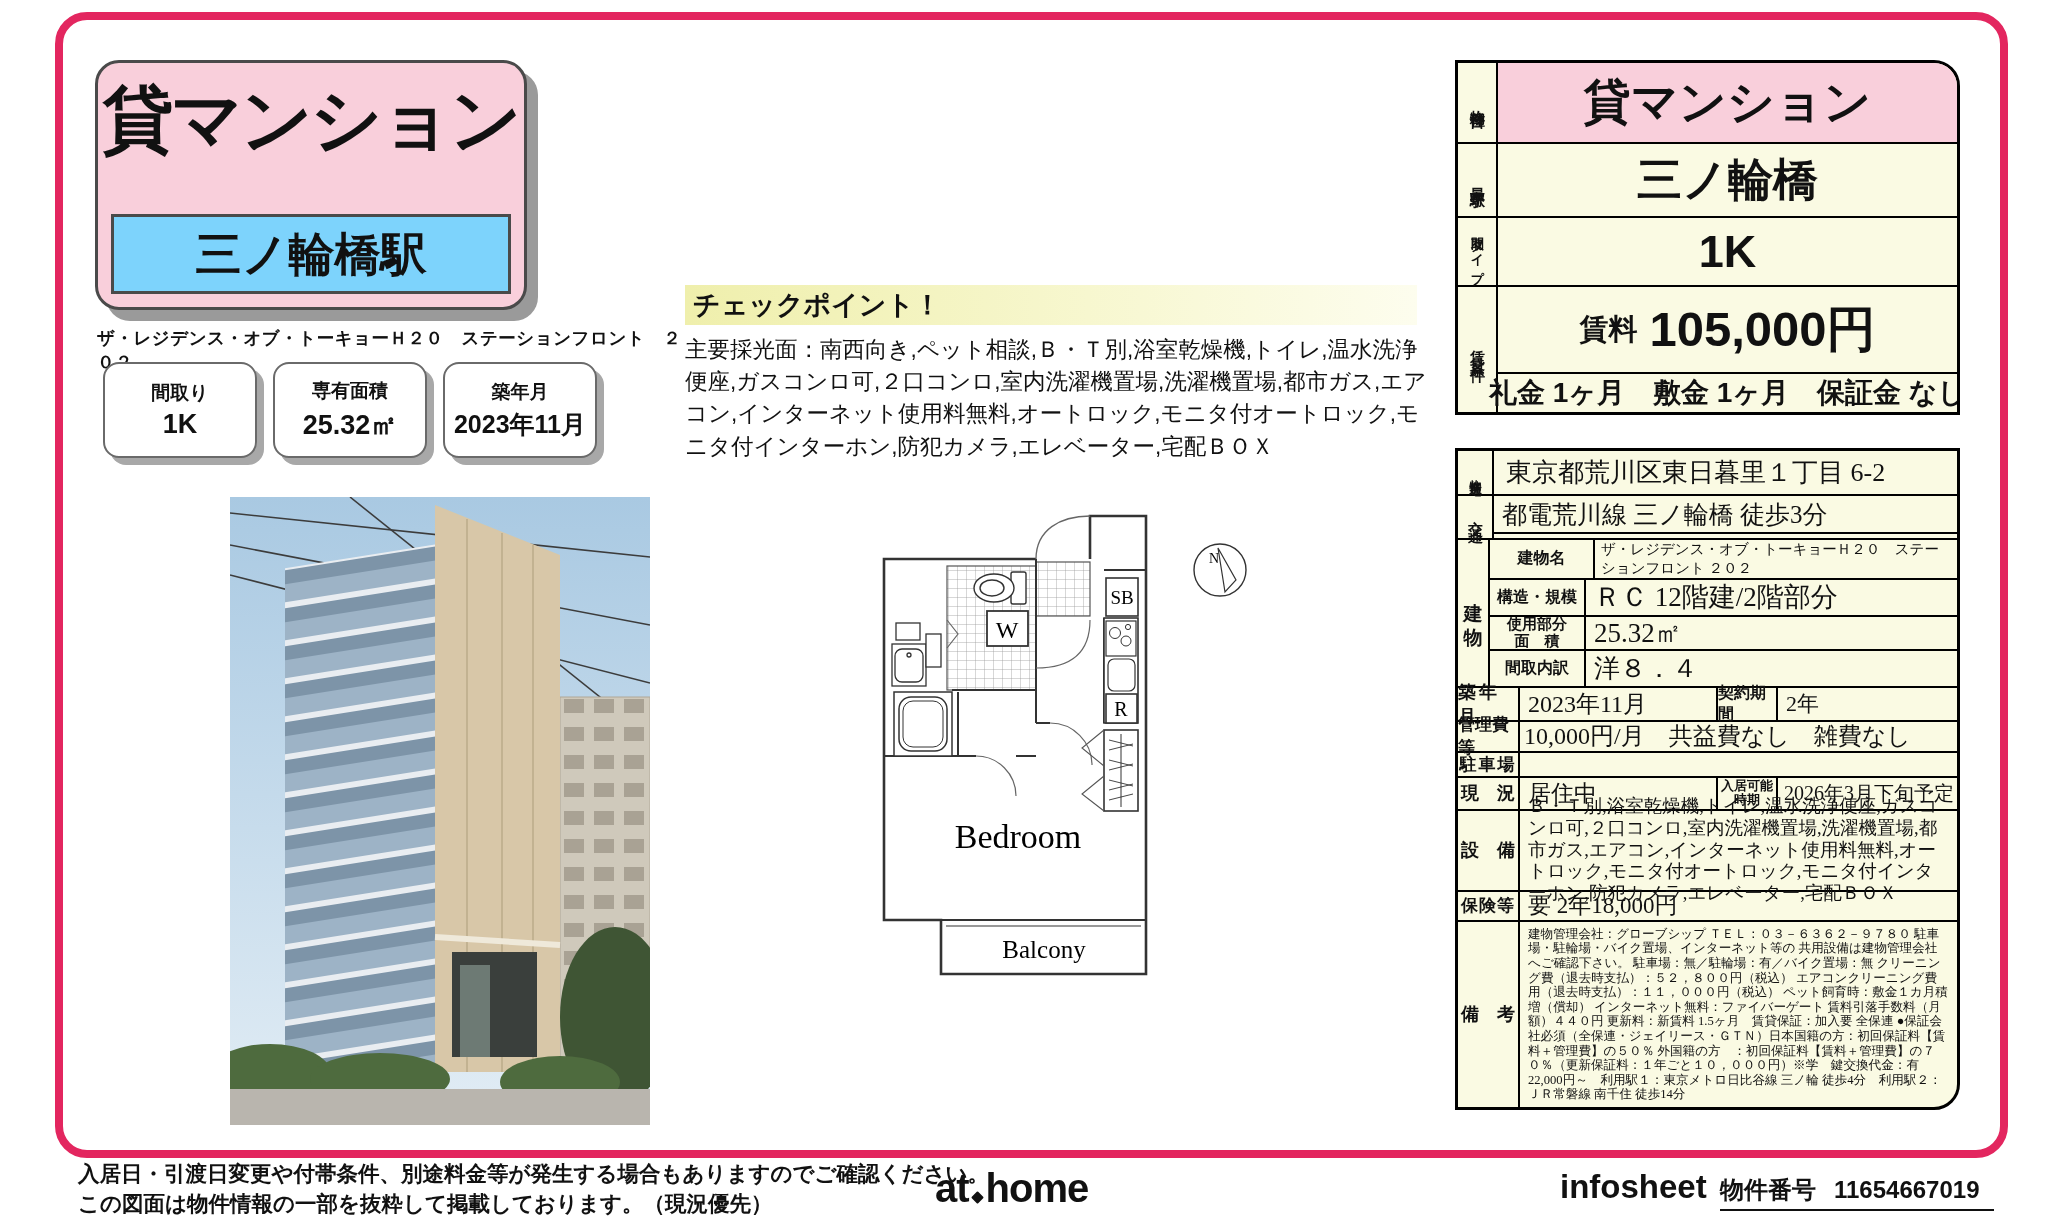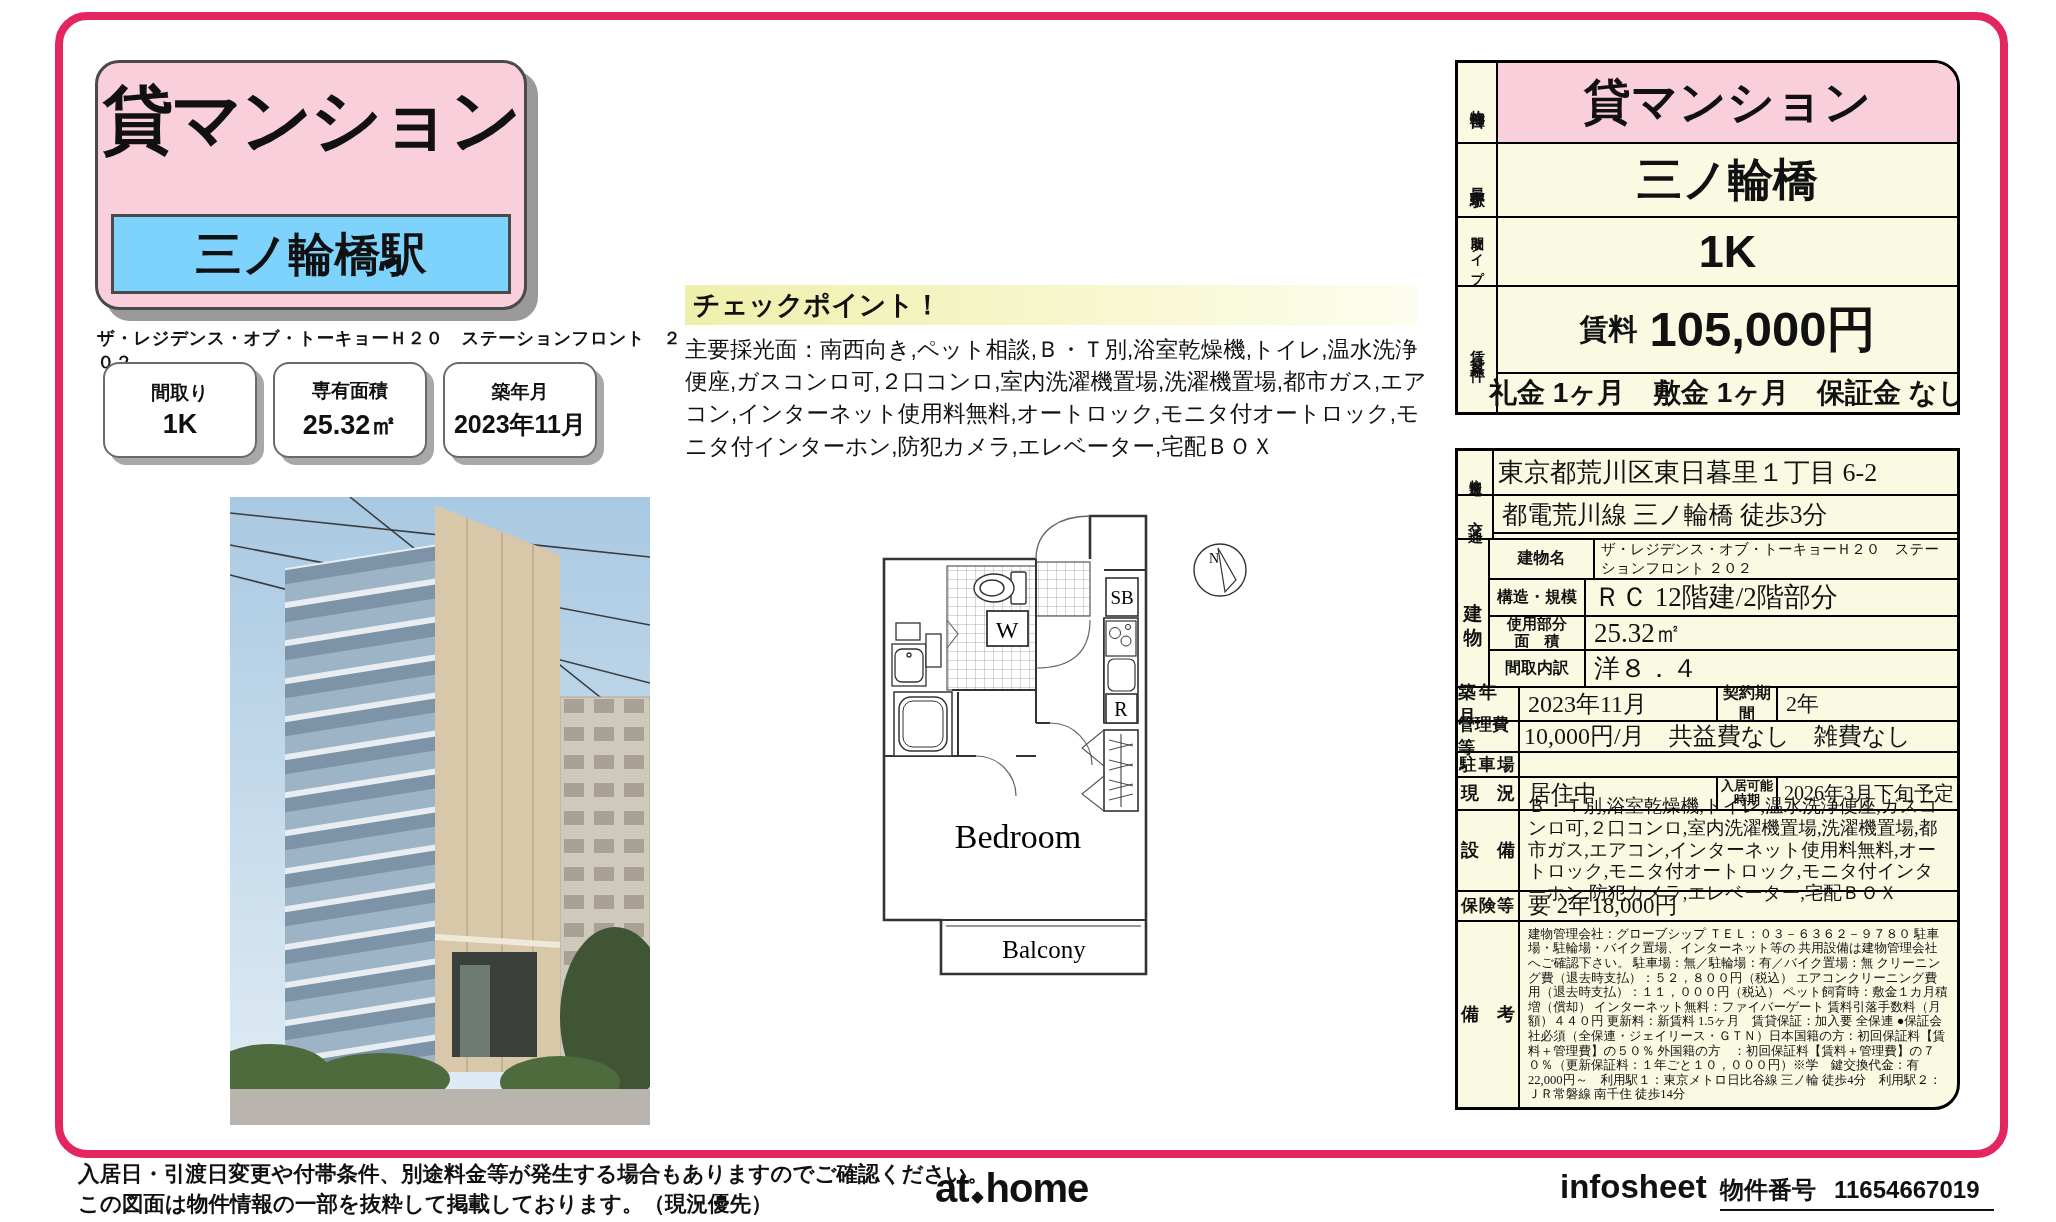--- a/index.html
+++ b/index.html
@@ -48,21 +48,21 @@
   .row { display:flex; border-bottom:2px solid #000; }
   .row:last-child { border-bottom:none; }
   .vlab { writing-mode:vertical-rl; text-orientation:upright; font-weight:700;
     display:flex; align-items:center; justify-content:center; border-right:2px solid #000;
     flex:0 0 auto; text-align:center; }
   .hlab { font-weight:700; display:flex; align-items:center; justify-content:center;
     border-right:2px solid #000; flex:0 0 auto; }
   .val { display:flex; align-items:center; flex:1 1 auto; min-width:0; }
   .center { justify-content:center; }
   .stack { display:flex; flex-direction:column; flex:1 1 auto; min-width:0; }
-  .sub { border-left:none; border-right:2px solid #000; border-left:0;text-align:center; }
+  .sub { border-left:none; border-right:2px solid #000; border-left:0; }
 
   .pink-cell { background:#f9cfdb; }
 
   
   .foot-l { position:absolute; left:78px; top:1160px; font-size:21.5px; font-weight:700; line-height:1.38; }
   .logo { position:absolute; left:935px; top:1166px; font-size:40px; font-weight:800;
     letter-spacing:-1px; display:flex; align-items:flex-end; gap:4px; }
   .logo-dot { width:9px; height:9px; background:#111; border-radius:1px; margin-bottom:9px;
     transform:rotate(45deg); }
   .infosheet { position:absolute; left:1560px; top:1168px; font-size:33px; font-weight:800; }
@@ -258,21 +258,21 @@
           <span style="font-size:49px;font-weight:800">105,000円</span>
         </div>
         <div class="val center" style="flex:1;font-size:28px;font-weight:700;white-space:nowrap">礼金 1ヶ月　敷金 1ヶ月　保証金 なし</div>
       </div>
     </div>
   </div>
 
   <div class="tbl t2">
     <div class="row" style="height:70px">
       <div class="vlab" style="width:36px;font-size:12px;letter-spacing:1px">物件所在地</div>
-      <div class="val serif" style="font-size:26px;padding-left:4px">東京都荒川区東日暮里１丁目 6-2</div>
+      <div class="val serif" style="font-size:26px;padding-left:12px">東京都荒川区東日暮里１丁目 6-2</div>
     </div>
     <div class="row" style="height:67px">
       <div class="vlab" style="width:36px;font-size:15px;letter-spacing:9px">交通</div>
       <div class="stack">
         <div class="val serif" style="height:34px;border-bottom:2px solid #000;font-size:25px;padding-left:8px">都電荒川線 三ノ輪橋 徒歩3分</div>
         <div class="val" style="flex:1"></div>
       </div>
     </div>
     <div class="row" style="height:150px">
       <div class="vlab" style="width:32px;font-size:19px;letter-spacing:26px">建物</div>

